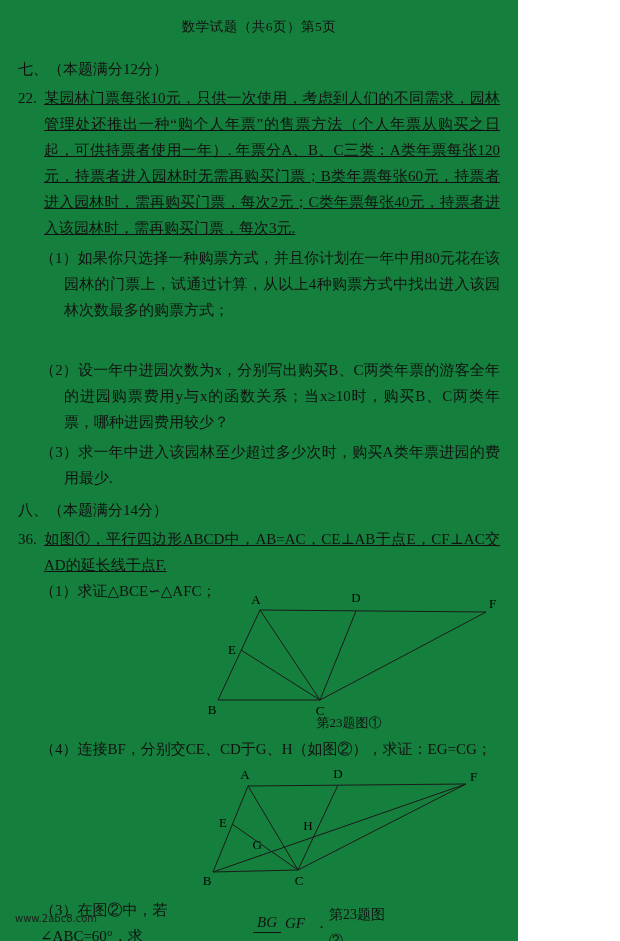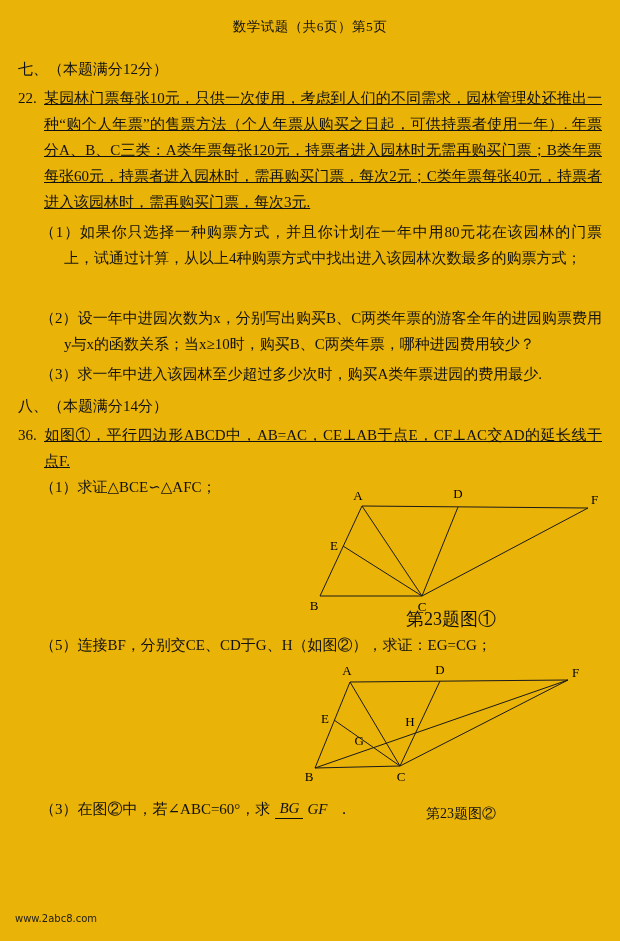--- a/index.html
+++ b/index.html
@@ -1,35 +1,35 @@
 <!DOCTYPE html>
 <html><head>
 <meta charset="utf-8">
 <style>
   * { margin:0; padding:0; box-sizing:border-box; }
   html,body { background:#ffffff; }
   .page {
-    width:620px; height:941px; position:relative; overflow:hidden;
-    background:#eab308; color:#111;
+    width:518px; height:941px; position:relative; overflow:hidden;
+    background:#15803d; color:#111;
     font-family:"Liberation Serif","DejaVu Serif",serif;
     font-size:15px; line-height:26px;
     padding:14px 18px 0 18px;
   }
   .header { text-align:center; font-size:13.5px; margin-bottom:16px; letter-spacing:0.5px; }
   .sec-title { margin:6px 0 3px 0; }
   .q { padding-left:26px; text-indent:-26px; text-align:justify;text-decoration:underline; }
   .qnum { display:inline-block; width:26px; text-indent:0; }
   .part { margin-left:22px; padding-left:24px; text-indent:-24px; text-align:justify; }
   .gap-after { margin-bottom:34px; }
   .smallgap { margin-bottom:4px; }
   .fig { width:302px; margin-left:auto; margin-right:0; position:relative; }
   .fig1 { margin-top:-22px; }
   .fig2 { margin-top:2px; }
   .fig svg { display:block; }
-  .caption { font-size:18px; text-align:center; margin-top:-12px; }
+  .caption { font-size:13px; text-align:center; margin-top:-12px; }
   .fig-label { font-family:"Liberation Serif","DejaVu Serif",serif; }
   .part3row { display:flex; align-items:center; margin-top:0; min-height:42px; }
   .part3 { margin-left:22px; display:inline-flex; align-items:center; }
   .frac { display:inline-flex; flex-direction:row; align-items:center;
           vertical-align:middle; margin:0 5px; line-height:17px; font-style:italic; }
   .frac .num { border-bottom:1px solid #111; padding:0 4px 1px 4px; }
   .frac .den { padding:1px 4px 0 4px; }
   .cap2 { margin-left:auto; margin-right:106px; font-size:14px; margin-top:10px; }
   .footer { position:absolute; left:15px; bottom:9px; font-size:10px;
             font-family:"DejaVu Sans","Liberation Sans",sans-serif; color:#1c1c1c; }
@@ -71,21 +71,21 @@
         <text x="158" y="20" text-anchor="middle">D</text>
         <text x="291" y="26" text-anchor="start">F</text>
         <text x="38" y="72" text-anchor="end">E</text>
         <text x="14" y="132" text-anchor="middle">B</text>
         <text x="122" y="133" text-anchor="middle">C</text>
       </g>
     </svg>
     <div class="caption">第23题图①</div>
   </div>
 
-  <p class="part">（5）连接BF，分别交CE、CD于G、H（如图②），求证：EG=CG；</p>
+  <p class="part">（4）连接BF，分别交CE、CD于G、H（如图②），求证：EG=CG；</p>
 
   <div class="fig fig2">
     <svg viewBox="0 0 300 128" width="300" height="128">
       <g stroke="#1a1a1a" stroke-width="1" fill="none">
         <line x1="50" y1="22" x2="268" y2="20"></line>
         <line x1="50" y1="22" x2="15" y2="108"></line>
         <line x1="15" y1="108" x2="100" y2="106"></line>
         <line x1="100" y1="106" x2="140" y2="21"></line>
         <line x1="50" y1="22" x2="100" y2="106"></line>
         <line x1="100" y1="106" x2="34" y2="60"></line>

